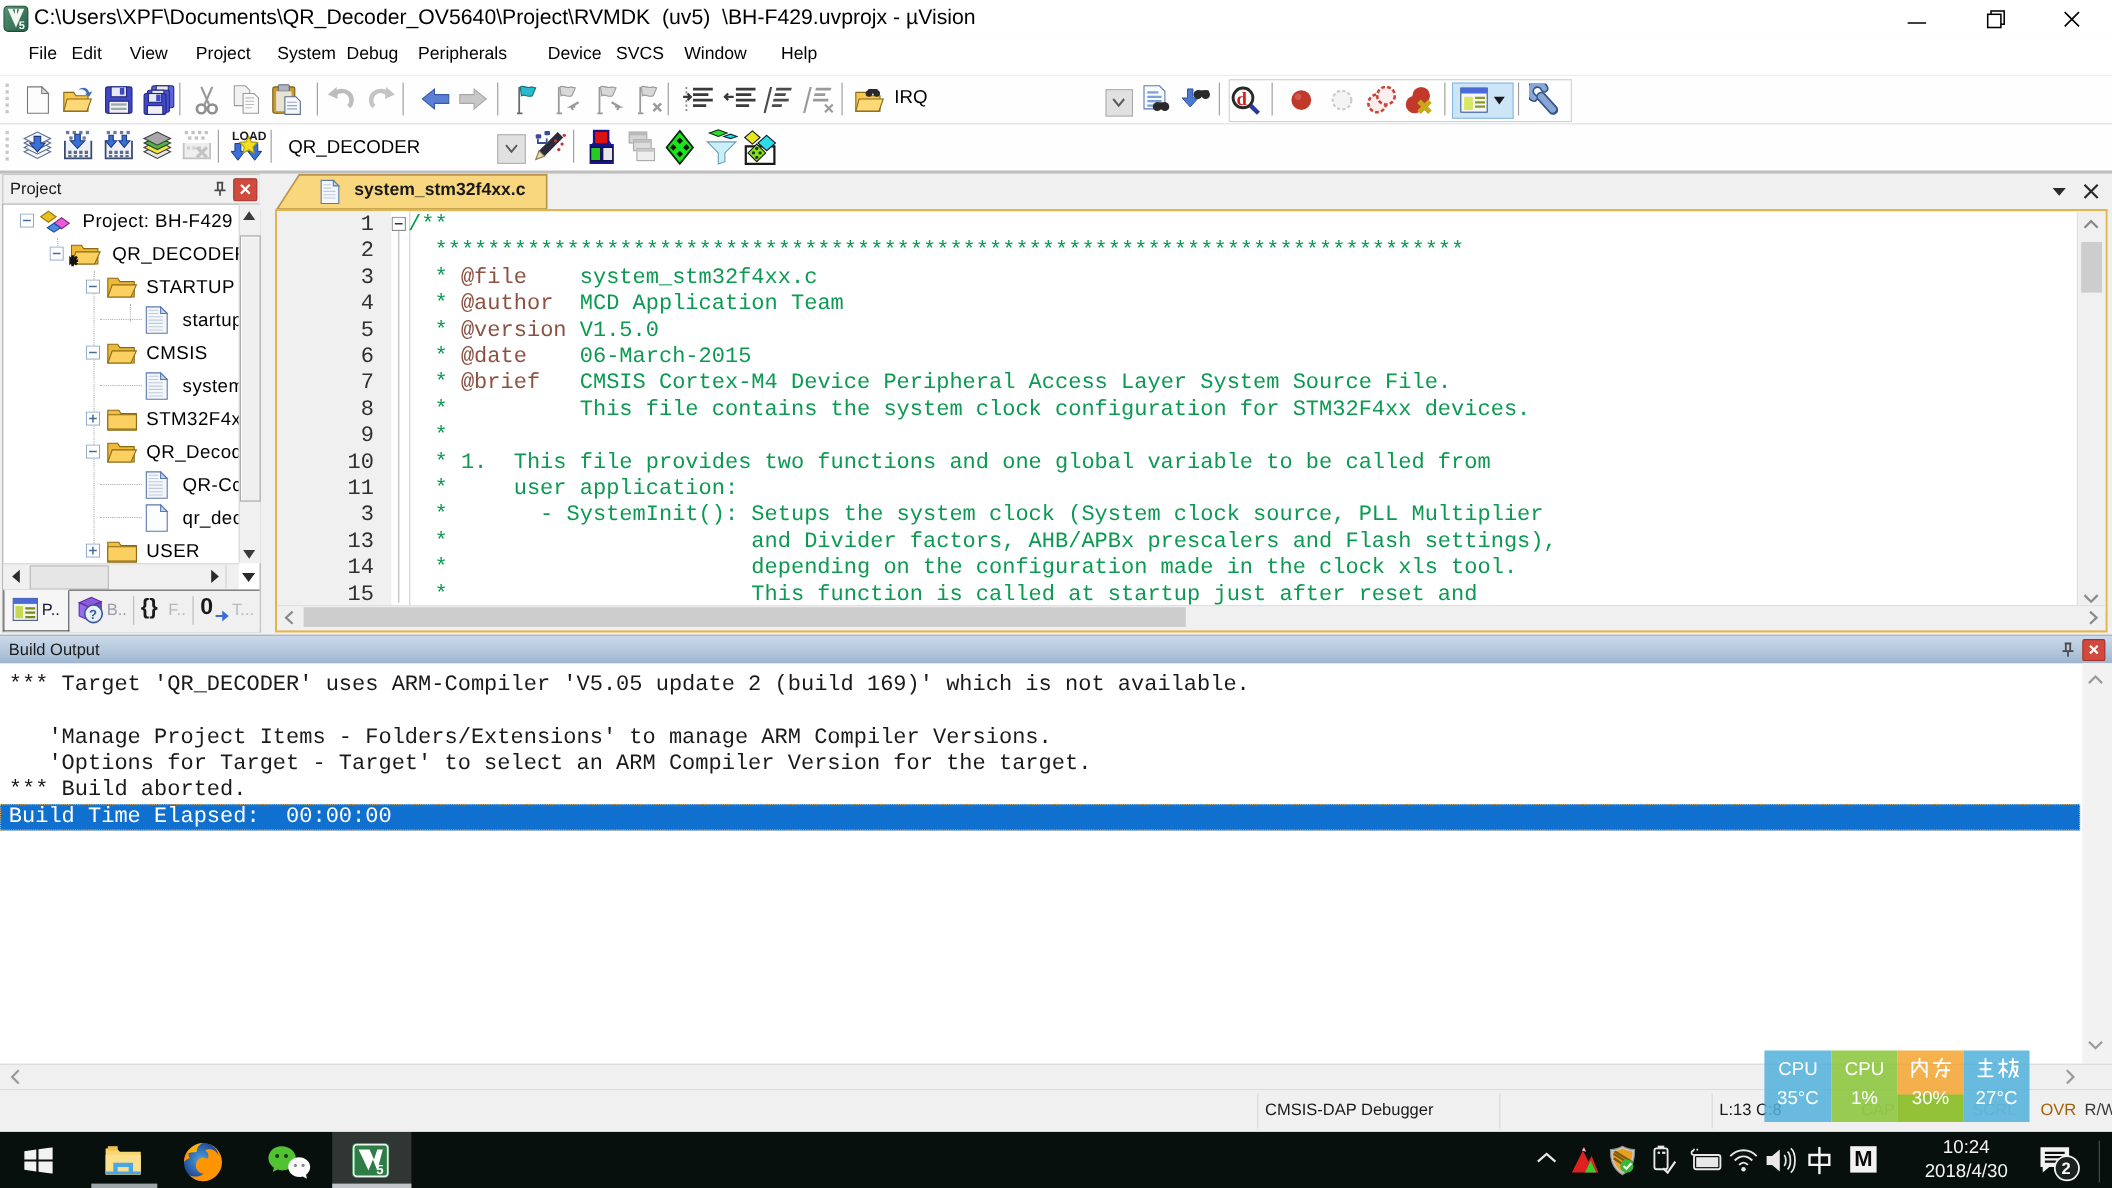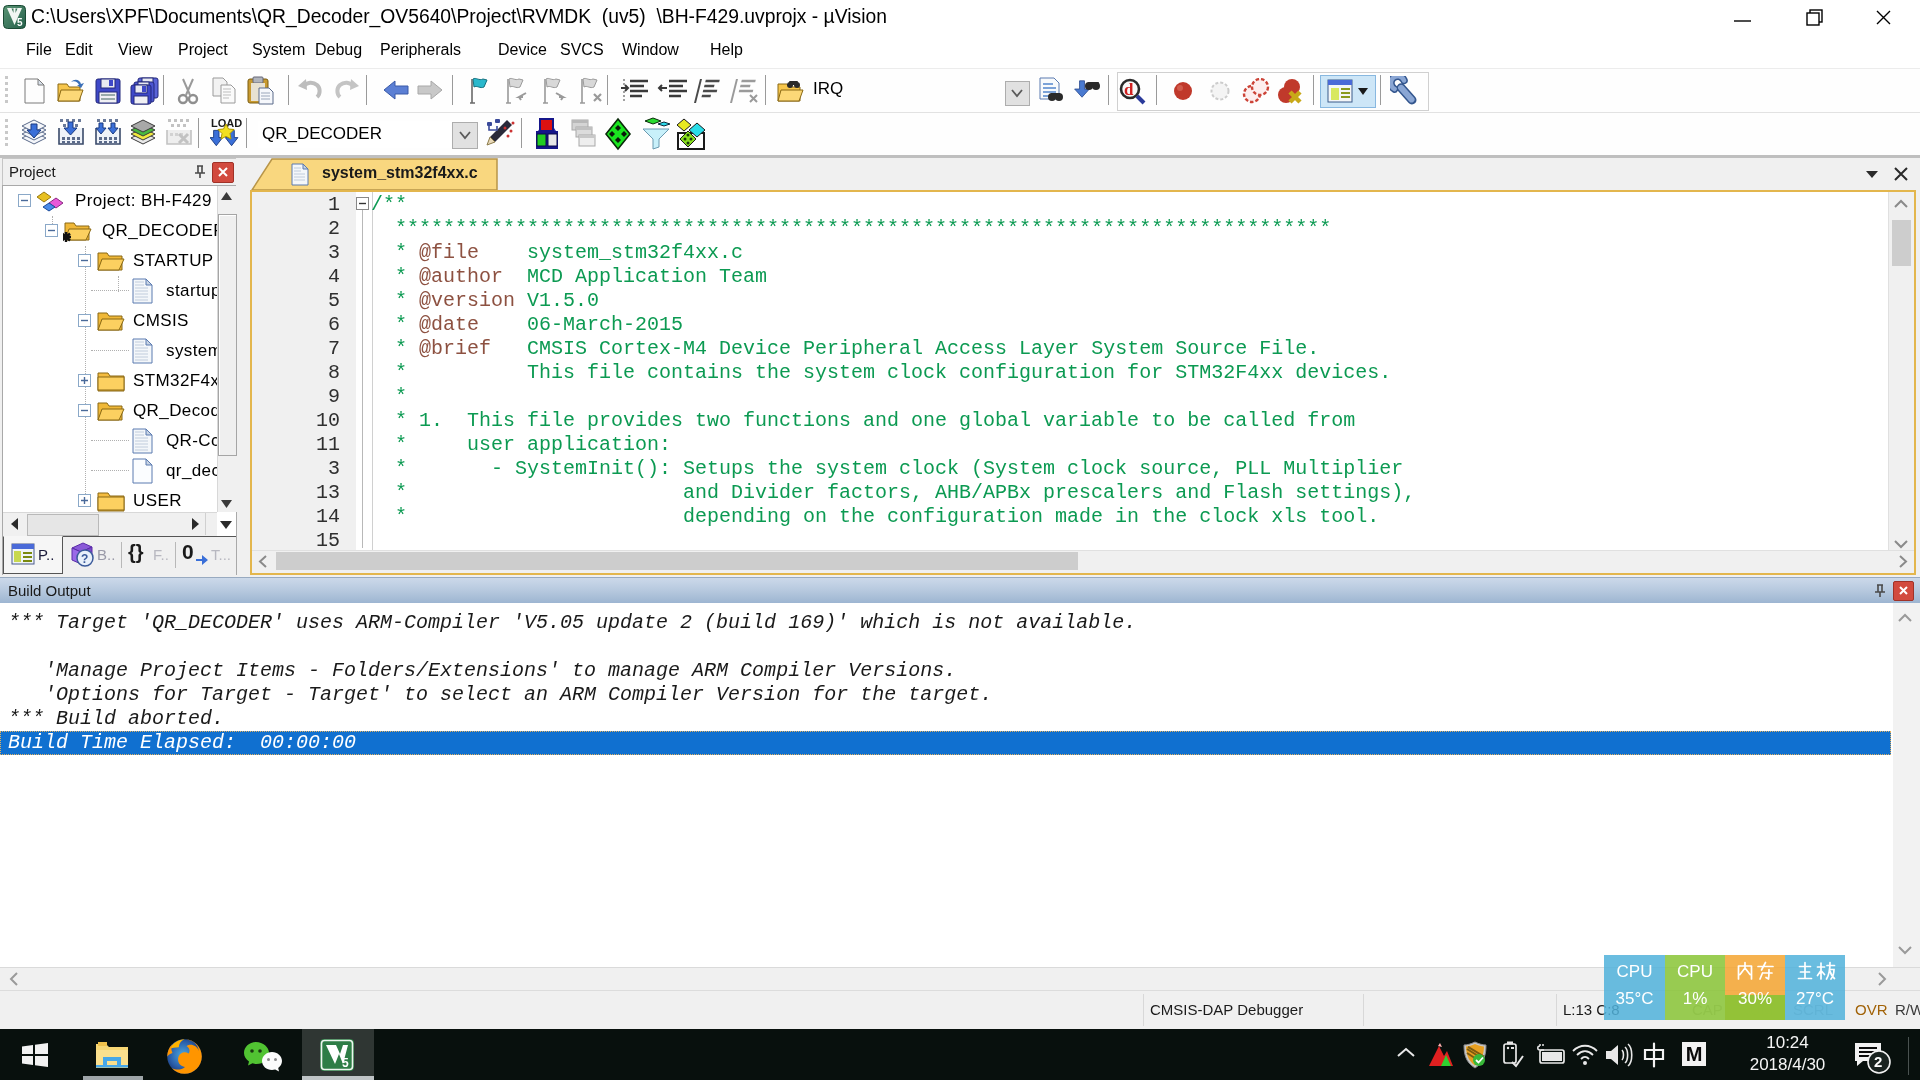--- a/index.html
+++ b/index.html
@@ -23,21 +23,21 @@
 .trow{position:absolute;height:30px;line-height:30px;font-size:17px;letter-spacing:0.4px;color:#000;white-space:pre;}
 
 #edit-frame{left:250px;top:190px;width:1662px;height:381px;background:#ffffff;border:2px solid #e3b64d;overflow:hidden;}
 #gutter{left:0px;top:0px;width:104px;height:358px;background:#f0f0f0;}
 #foldcol{left:104px;top:0px;width:16px;height:358px;background:#ffffff;border-right:1px solid #d0d0d0;}
 .lnum{position:absolute;width:88px;text-align:right;font-size:20px;height:24px;line-height:24px;color:#2f2f2f;font-family:"Liberation Mono",monospace;}
 .cline{position:absolute;left:119px;height:24px;line-height:24px;font-size:20px;white-space:pre;font-family:"Liberation Mono",monospace;color:#0c9a52;}
 .dox{color:#8d5141;}
 
 #build-header{left:0px;top:577px;width:1920px;height:25px;background:linear-gradient(180deg,#ccd9ea 0%,#b4c7dd 55%,#9db5d1 100%);border-top:1px solid #98aac0;border-bottom:1px solid #8498b2;}
-#build-body{left:0px;top:603px;width:1920px;height:364px;background:#ffffff;font-style:italic;}
+#build-body{left:0px;top:603px;width:1920px;height:364px;background:#ffffff;}
 .bline{position:absolute;left:8px;height:24px;line-height:24px;font-size:20px;white-space:pre;font-family:"Liberation Mono",monospace;color:#1a1a1a;}
 
 #statusbar{left:0;top:990px;width:1920px;height:39px;background:#f0f0f0;border-top:1px solid #dcdcdc;padding-left:26px;}
 
 #taskbar{left:0;top:1029px;width:1920px;height:51px;background:#08100d;}
 </style>
 </head>
 <body>
 <div id="root">
   <div class="abs" id="titlebar">
@@ -696,20 +696,21 @@
     <div class="cline" style="top:97px">  * <span class="dox">@version</span> V1.5.0</div>
     <div class="cline" style="top:121px">  * <span class="dox">@date</span>    06-March-2015</div>
     <div class="cline" style="top:145px">  * <span class="dox">@brief</span>   CMSIS Cortex-M4 Device Peripheral Access Layer System Source File.</div>
     <div class="cline" style="top:169px">  *          This file contains the system clock configuration for STM32F4xx devices.</div>
     <div class="cline" style="top:193px">  *</div>
     <div class="cline" style="top:217px">  * 1.  This file provides two functions and one global variable to be called from</div>
     <div class="cline" style="top:241px">  *     user application:</div>
     <div class="cline" style="top:265px">  *       - SystemInit(): Setups the system clock (System clock source, PLL Multiplier</div>
     <div class="cline" style="top:289px">  *                       and Divider factors, AHB/APBx prescalers and Flash settings),</div>
     <div class="cline" style="top:313px">  *                       depending on the configuration made in the clock xls tool.</div>
+    <div class="cline" style="top:337px">  *                       This function is called at startup just after reset and</div>
 
     <div class="abs" style="left:1636px;top:0px;width:26px;height:362px;background:#f0f0f0;border-left:1px solid #e0e0e0"></div>
     <svg class="abs" style="left:1640px;top:4px" width="18" height="16">
         <path d="M3 11 L9 5 L15 11" fill="none" stroke="#8a8a8a" stroke-width="2"></path>
       </svg>
     <div class="abs" style="left:1640px;top:28px;width:19px;height:46px;background:#cdcdcd"></div>
     <svg class="abs" style="left:1640px;top:344px" width="18" height="16">
         <path d="M3 5 L9 11 L15 5" fill="none" stroke="#8a8a8a" stroke-width="2"></path>
       </svg>
 

